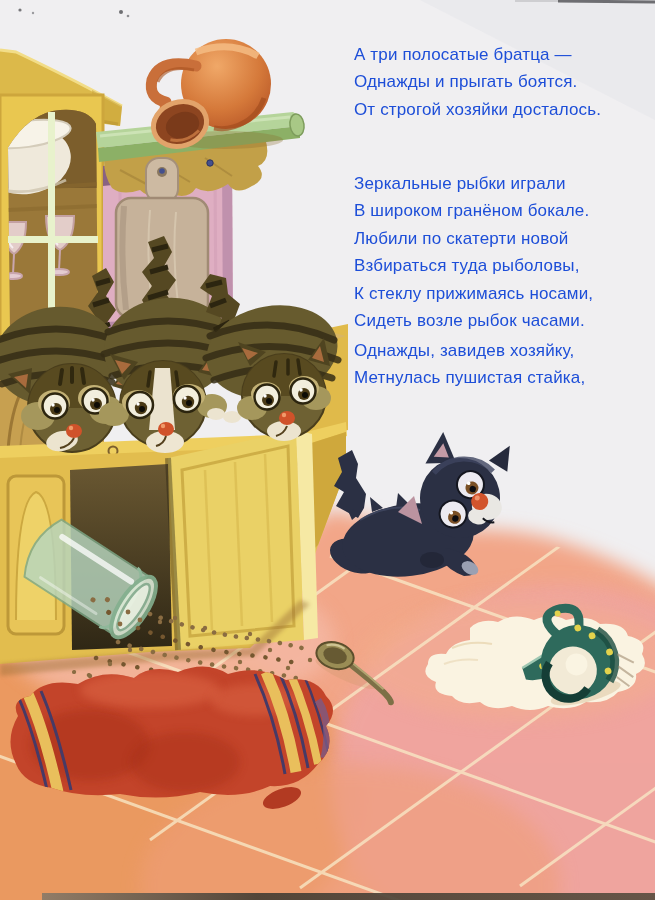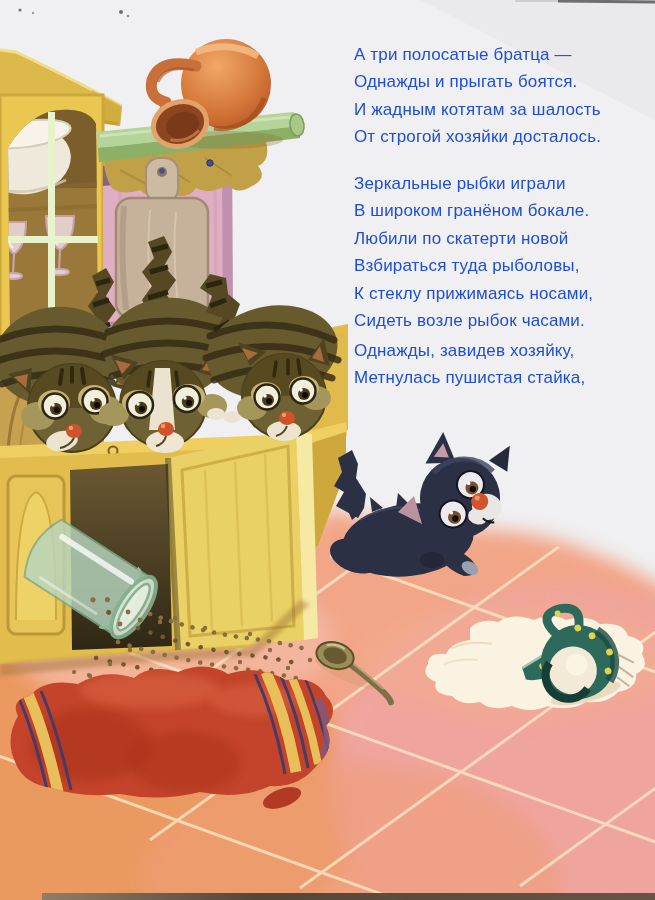--- a/index.html
+++ b/index.html
@@ -409,21 +409,20 @@
     <circle cx="20" cy="10" r="1.6" fill="#77777a"></circle>
     <circle cx="33" cy="13" r="1.2" fill="#9a9a9e"></circle>
     <circle cx="121" cy="12" r="2" fill="#6e6e72"></circle>
     <circle cx="128" cy="16" r="1.3" fill="#8e8e92"></circle>
   </g>
 </svg>
 
 <div class="stanza" id="stanza-1">
   <span class="line">А три полосатые братца —</span>
   <span class="line">Однажды и прыгать боятся.</span>
-  <span class="line">И жадным котятам за шалость</span>
   <span class="line">От строгой хозяйки досталось.</span>
 </div>
 <div class="stanza" id="stanza-3">
   <span class="line">Однажды, завидев хозяйку,</span>
   <span class="line">Метнулась пушистая стайка,</span>
 </div>
 <div class="stanza" id="stanza-2">
   <span class="line">Зеркальные рыбки играли</span>
   <span class="line">В широком гранёном бокале.</span>
   <span class="line">Любили по скатерти новой</span>

